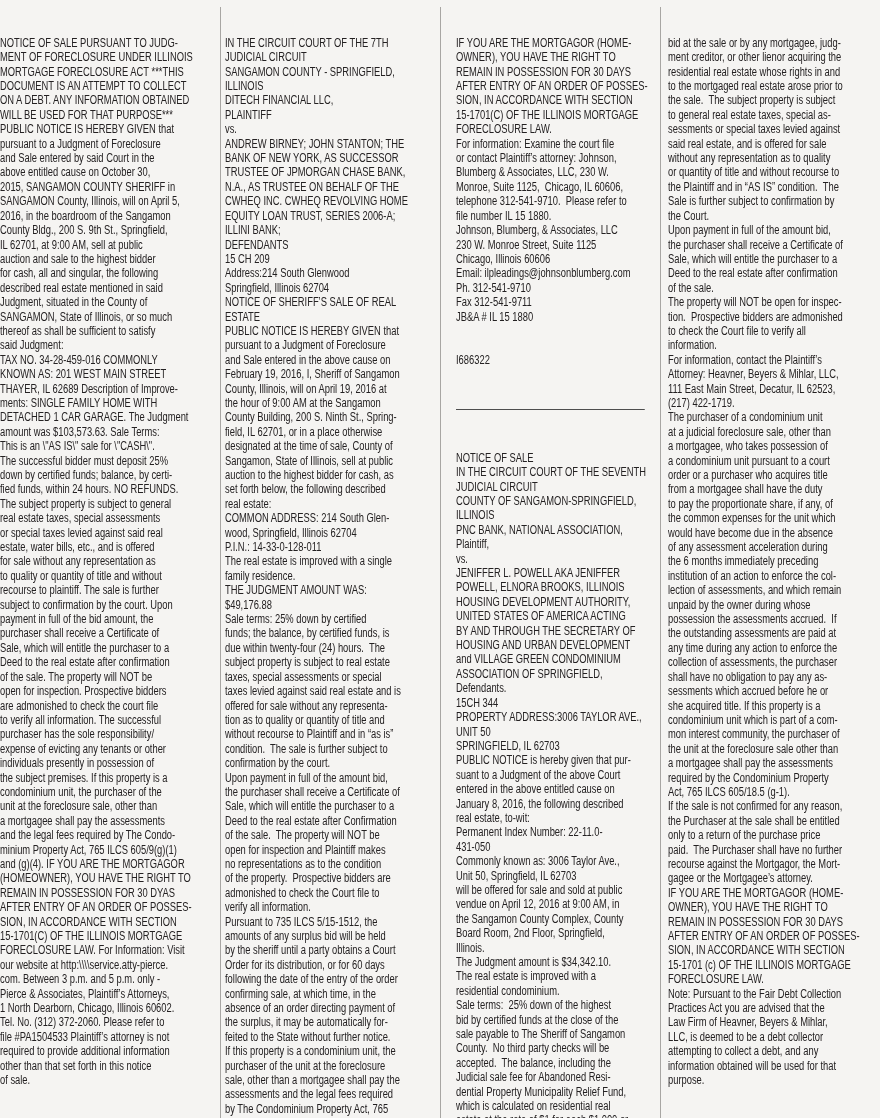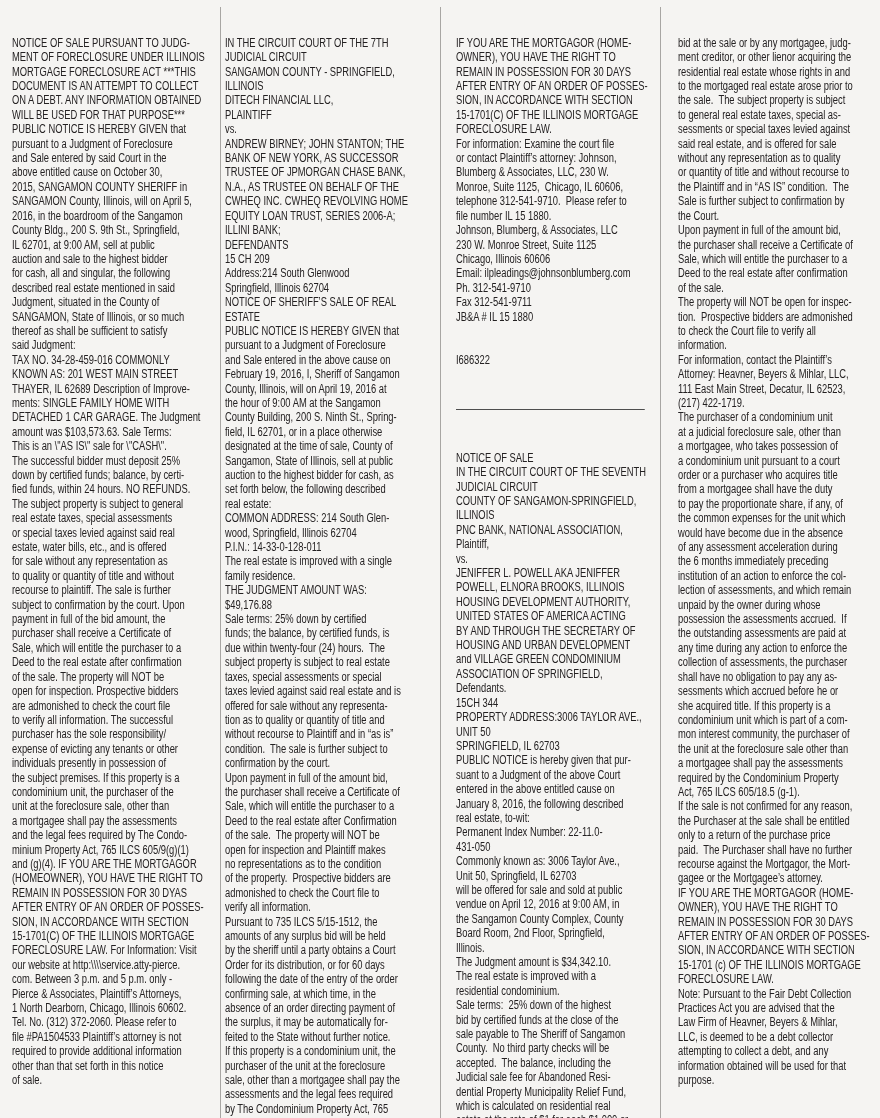--- a/index.html
+++ b/index.html
@@ -16,24 +16,24 @@
     padding-top: 7px;
     overflow: hidden;
   }
   .col {
     box-sizing: border-box;
     width: 220px;
     height: 1111px;
     overflow: hidden;
   }
   .col + .col { border-left: 1px solid #a8a6a3; }
-  .col:nth-child(1) { padding-left: 12px; }
+  .col:nth-child(1) { }
   .col:nth-child(2) { padding-left: 4px; }
   .col:nth-child(3) { padding-left: 15px; }
-  .col:nth-child(4) { padding-left: 17px; }
+  .col:nth-child(4) { padding-left: 7px; }
   .coltext {
     width: 253px;
     transform: scaleX(0.78);
     transform-origin: 0 0;
     font-size: 12px;
     line-height: 14.4px;
     color: #242122;
     white-space: pre;
     letter-spacing: 0;
   }

